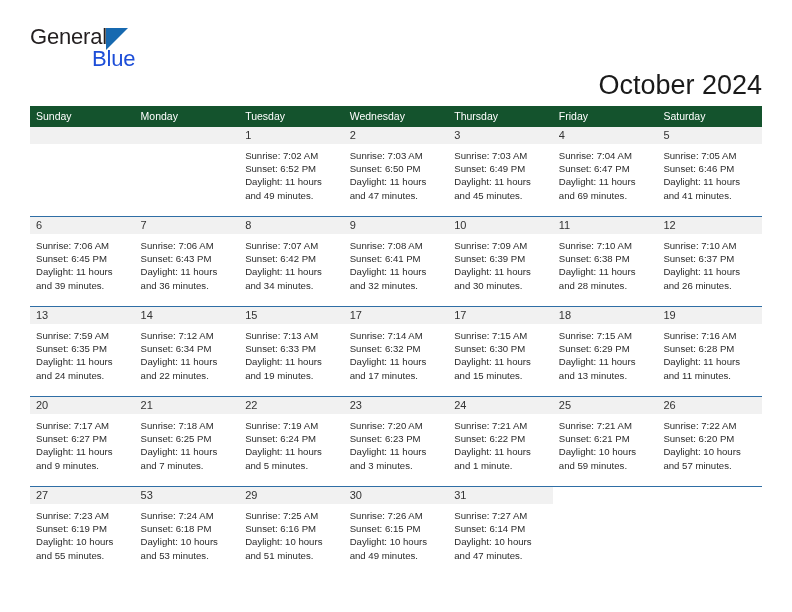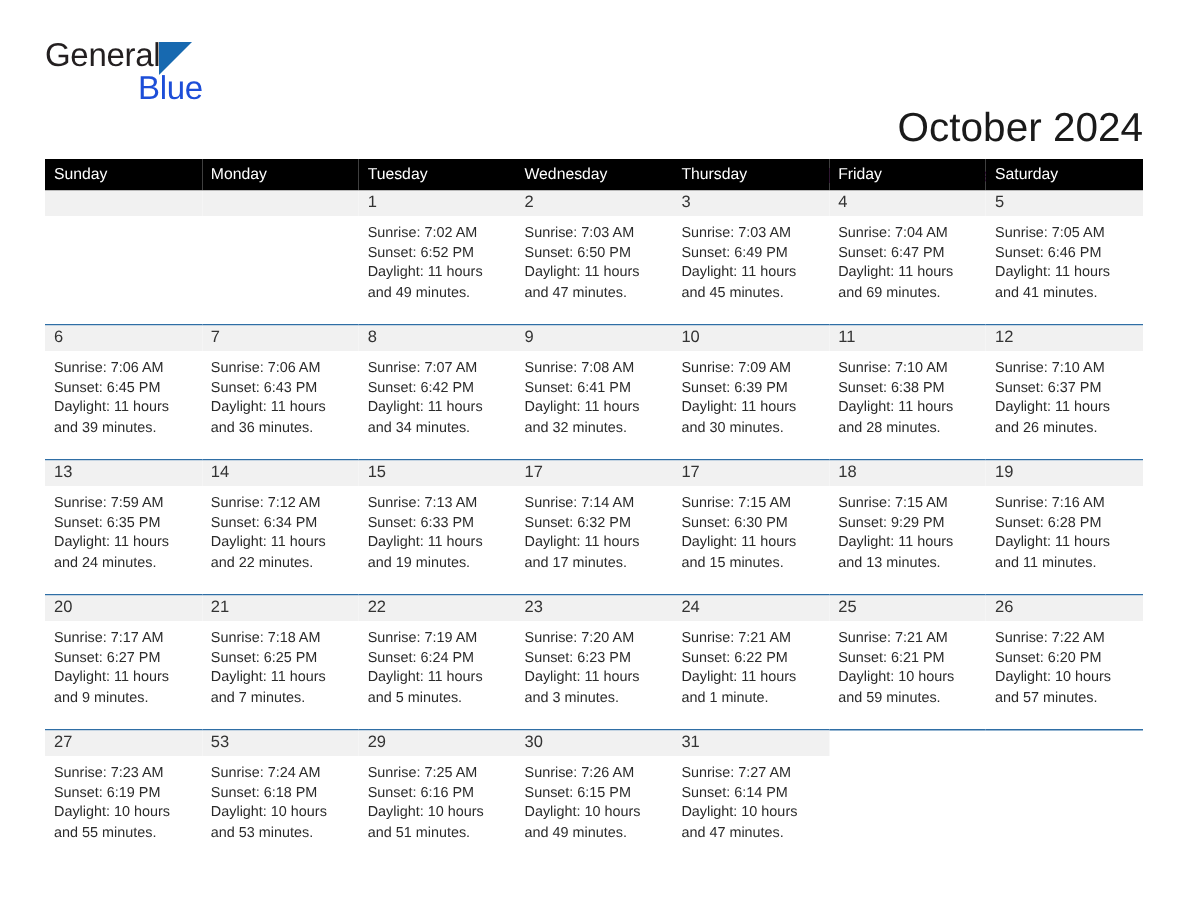--- a/index.html
+++ b/index.html
@@ -89,21 +89,21 @@
   
   .cal {
     position: absolute;
     left: 30px;
     top: 106px;
     width: 732px;
     border-collapse: collapse;
     table-layout: fixed;
   }
   .cal th {
-    background: #000000;
+    background: #14532d;
     color: #ffffff;
     font-size: 10.5px;
     font-weight: normal;
     text-align: left;
     padding: 5px 0 5px 6px;
     height: 9px;
     line-height: 11px;
   }
   .cal td {
     vertical-align: top;
@@ -377,21 +377,21 @@
                 <div>Daylight: 11 hours</div>
                 <div>and 15 minutes.</div>
               </div>
             </div>
           </td>
           <td>
             <div class="daycell">
               <div class="daynum">18</div>
               <div class="info">
                 <div>Sunrise: 7:15 AM</div>
-                <div>Sunset: 9:29 PM</div>
+                <div>Sunset: 6:29 PM</div>
                 <div>Daylight: 11 hours</div>
                 <div>and 13 minutes.</div>
               </div>
             </div>
           </td>
           <td>
             <div class="daycell">
               <div class="daynum">19</div>
               <div class="info">
                 <div>Sunrise: 7:16 AM</div>

